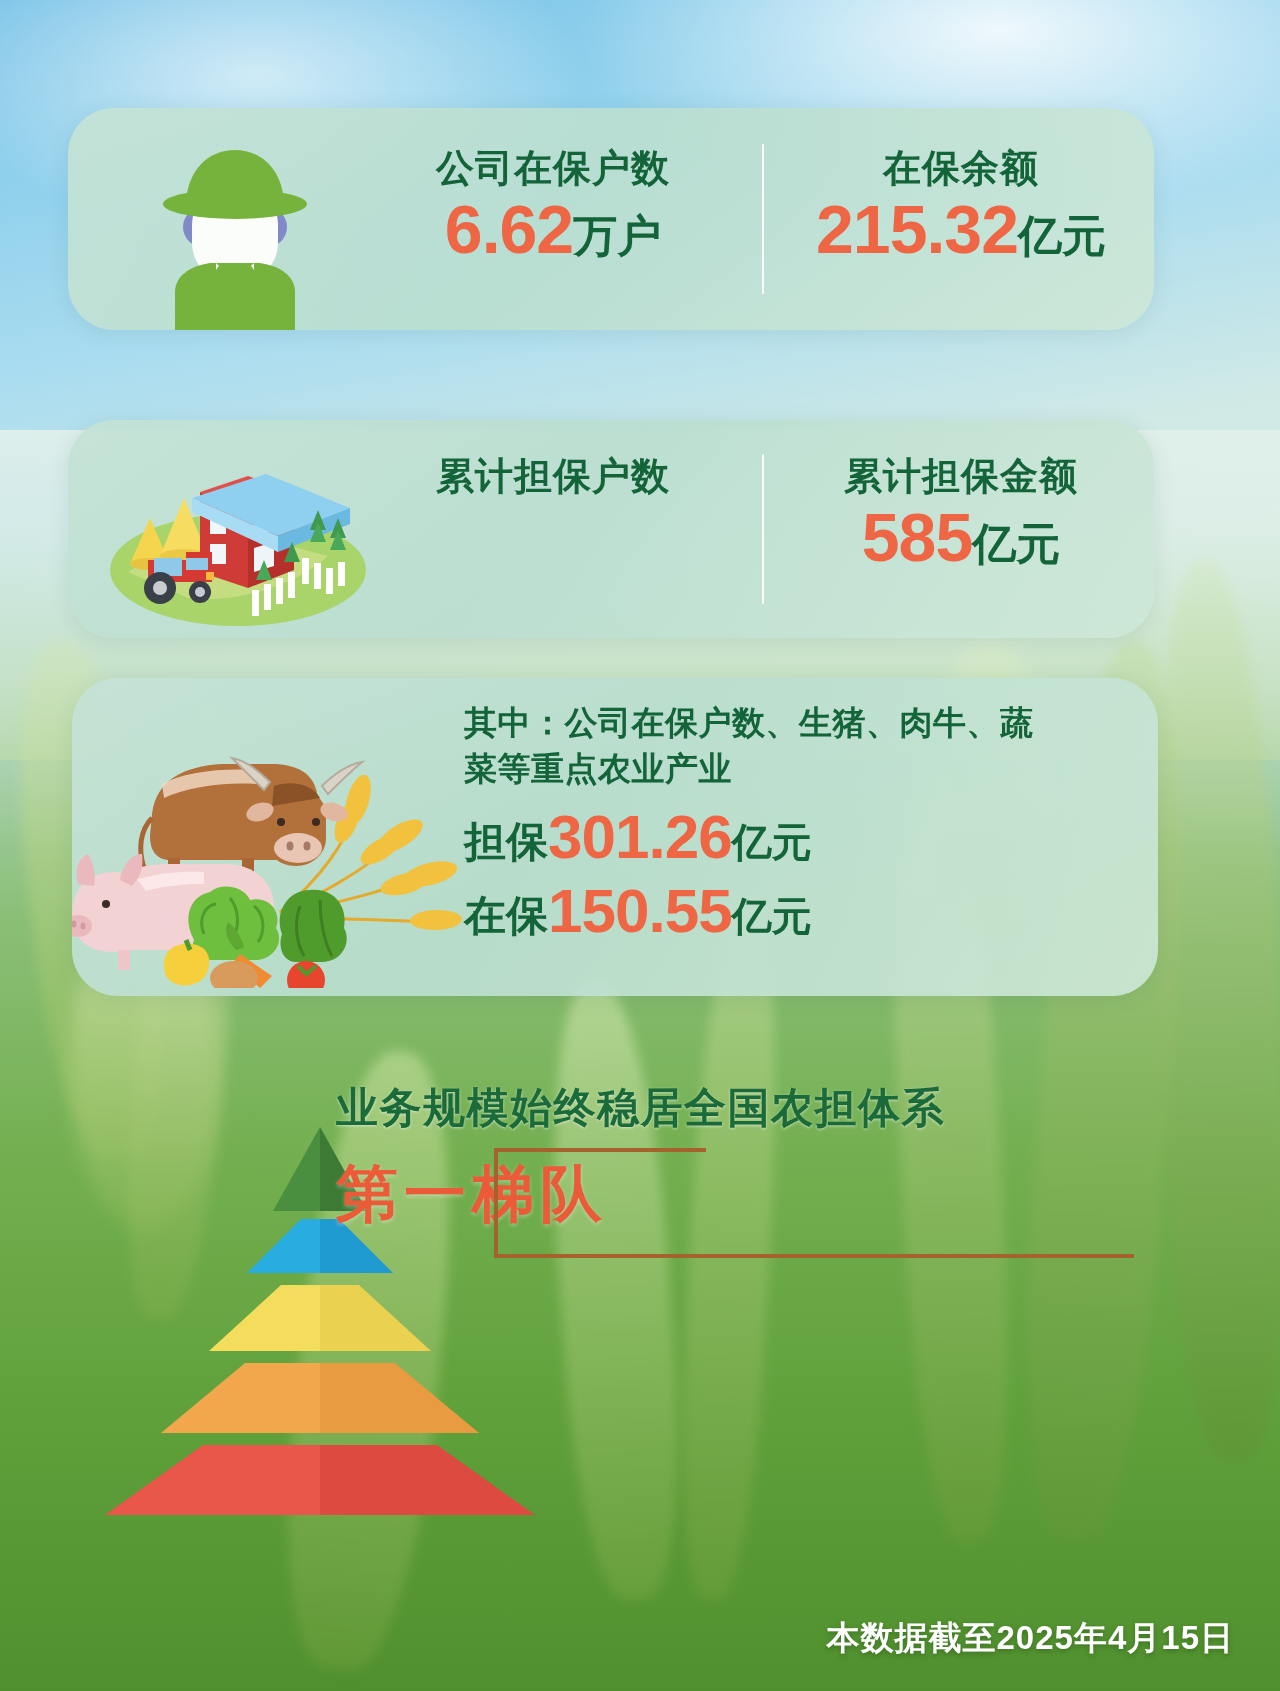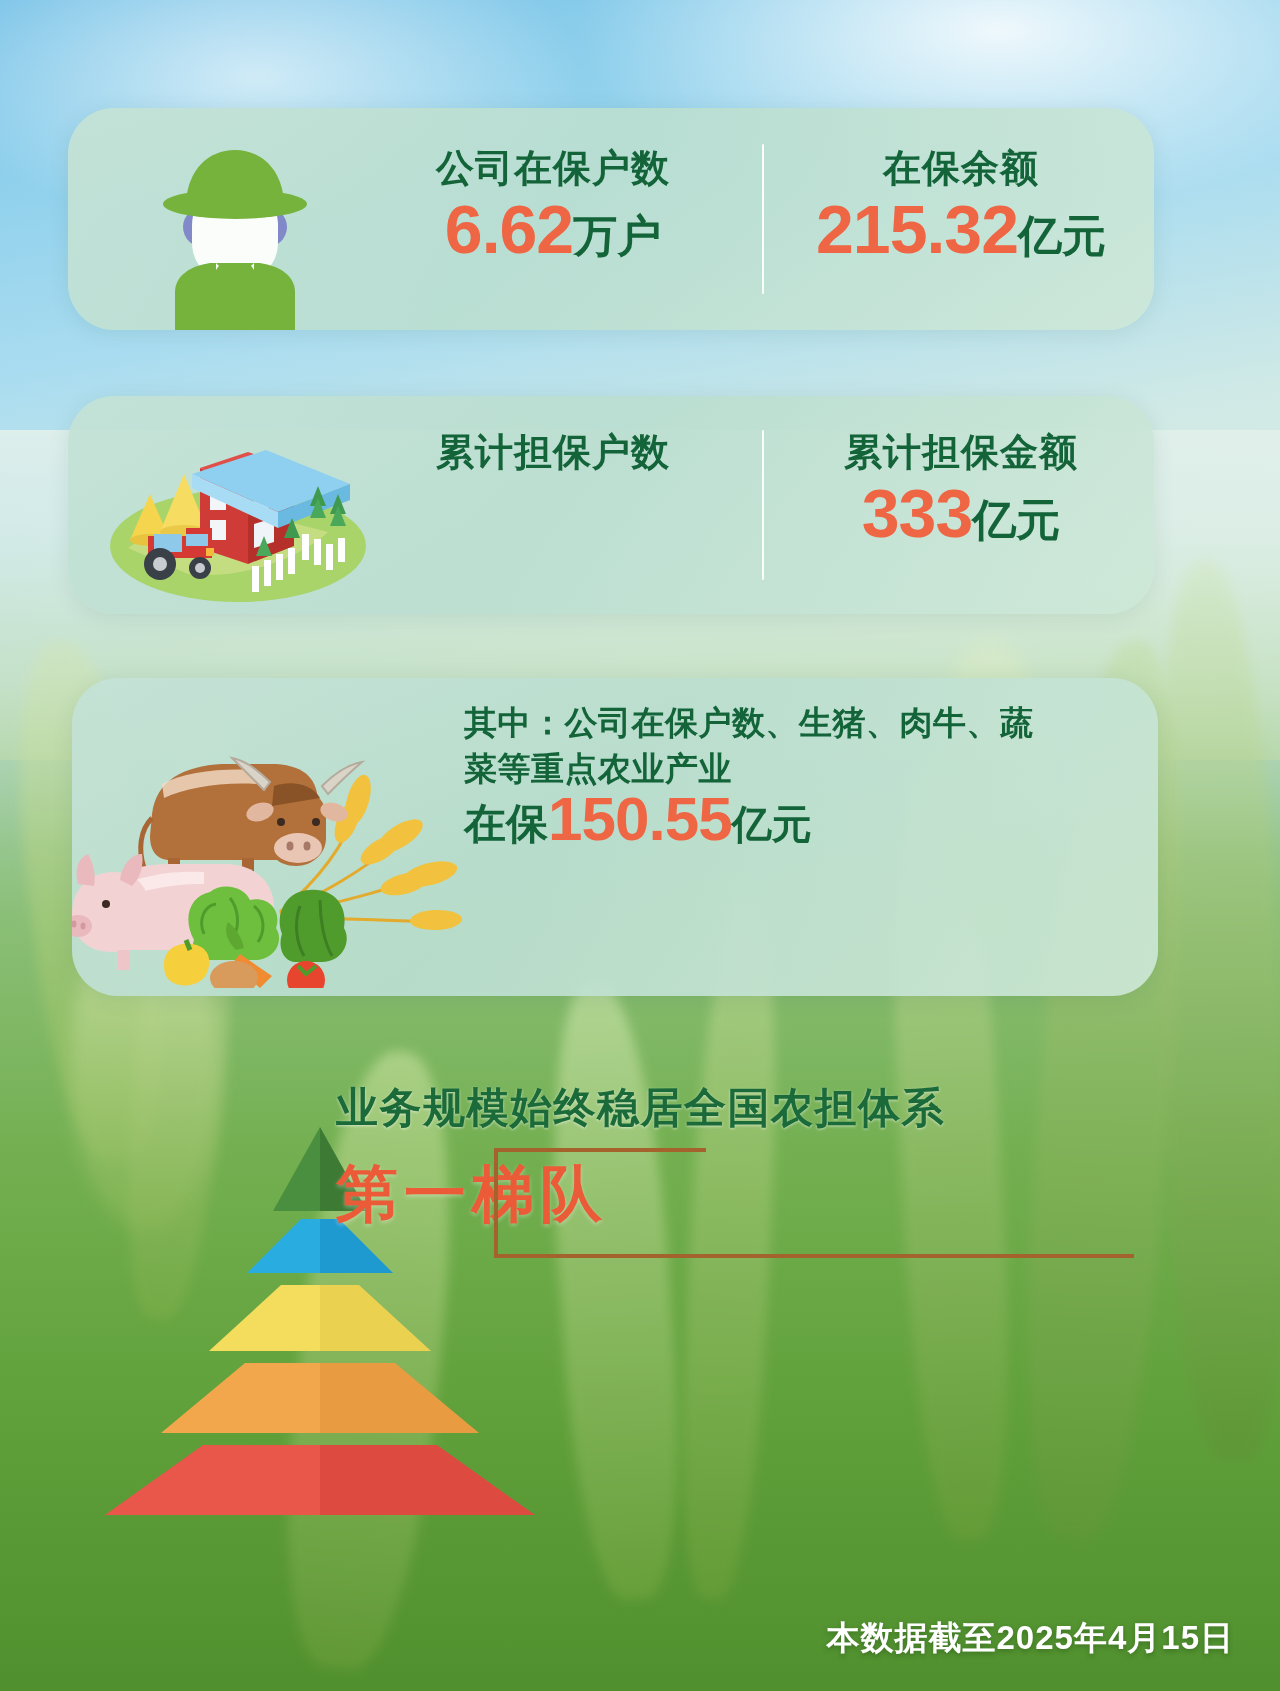--- a/index.html
+++ b/index.html
@@ -35,21 +35,21 @@
   
   .card {
     position:absolute; z-index:3;
     border-radius:46px;
     background:linear-gradient(135deg, rgba(196,226,214,.95) 0%, rgba(186,222,208,.93) 45%, rgba(206,232,216,.9) 100%);
     box-shadow:0 3px 20px rgba(60,110,90,.12);
     overflow:hidden;
     padding-left:12px;
   }
   #card1 { left:68px; top:108px; width:1086px; height:222px; }
-  #card2 { left:68px; top:396px; width:1086px; height:218px; }
+  #card2 { left:68px; top:420px; width:1086px; height:218px; }
   #card3 { left:72px; top:678px; width:1086px; height:318px; }
 
   .divider {
     position:absolute; width:2px; background:rgba(255,255,255,.92);
     border-radius:2px;
   }
 
   .stat { position:absolute; text-align:center; }
   .stat-label {
     color:#14643a; font-weight:700; letter-spacing:1px;
@@ -203,21 +203,21 @@
 
   <div class="divider" style="left:694px;top:34px;height:150px;"></div>
 
   <div class="stat" style="left:290px;top:34px;width:390px;">
     <div class="stat-label">累计担保户数</div>
   </div>
 
   <div class="stat" style="left:700px;top:34px;width:386px;">
     <div class="stat-label">累计担保金额</div>
     <div class="stat-value">
-      <span class="num">333</span><span class="unit">亿元</span>
+      <span class="num">585</span><span class="unit">亿元</span>
     </div>
   </div>
 </div>
 
 <div class="card" id="card3">
 
   <svg style="position:absolute;left:-28px;top:10px;" width="420" height="300" viewBox="0 0 420 300">
 
     <g stroke="#e3aa2c" stroke-width="3" fill="none">
       <path d="M236 224 C270 196 300 160 314 118"></path>
@@ -286,20 +286,23 @@
     <ellipse cx="190" cy="290" rx="24" ry="17" fill="#d99b5c"></ellipse>
 
     <circle cx="262" cy="292" r="19" fill="#e8452f"></circle>
     <path d="M254 278 L262 286 L272 278" stroke="#4f9c2c" stroke-width="4" fill="none"></path>
   </svg>
 
   <div class="c3-text">
     <div class="c3-line">其中：公司在保户数、生猪、肉牛、蔬</div>
     <div class="c3-line">菜等重点农业产业</div>
 
+    <div class="c3-amt">
+      <span class="pre">担保</span><span class="num">301.26</span><span class="unit">亿元</span>
+    </div>
     <div class="c3-amt" style="margin-top:-6px;">
       <span class="pre">在保</span><span class="num">150.55</span><span class="unit">亿元</span>
     </div>
   </div>
 </div>
 
 <div class="bottom" id="pyramid">
   <svg width="450" height="420" viewBox="0 0 450 420">
 
     <path d="M10 400 L225 400 L225 330 L108 330 Z" fill="#e9564a"></path>

